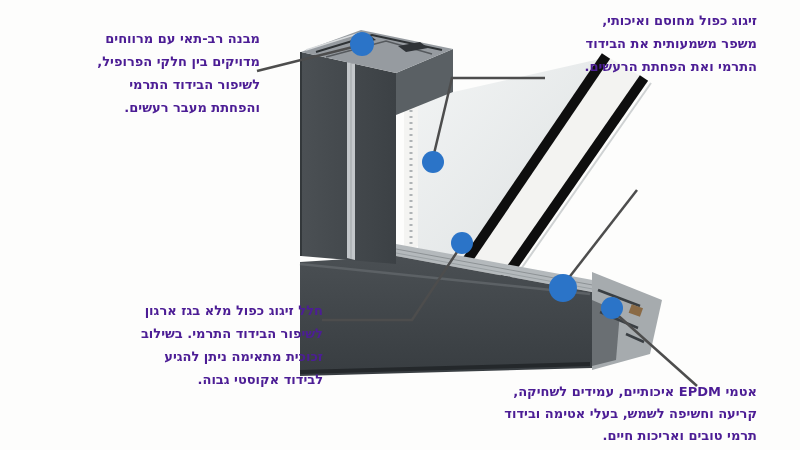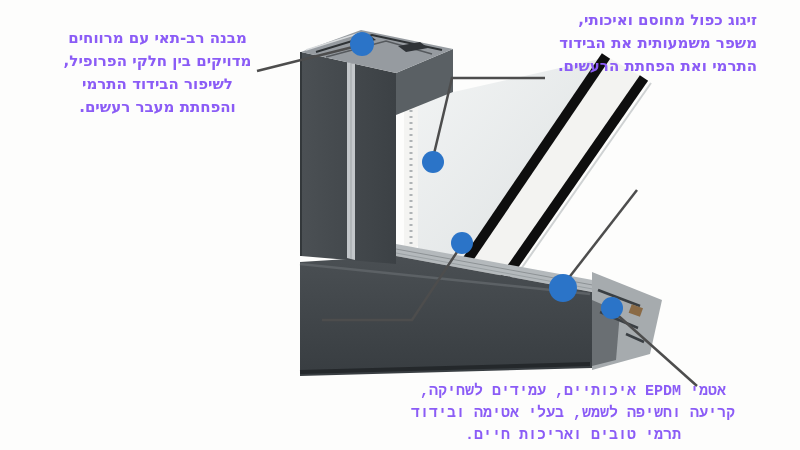--- a/index.html
+++ b/index.html
@@ -3,29 +3,29 @@
 <meta charset="utf-8">
 <style>
   html,body{margin:0;padding:0;background:#ffffff;}
   .stage{
     position:relative;width:800px;height:450px;overflow:hidden;
     background:#fdfdfc;font-family:"DejaVu Sans",sans-serif;
   }
   .stage svg{position:absolute;left:0;top:0;}
   .ann{
     position:absolute;direction:rtl;white-space:pre-line;
-    color:#8b5cf6;font-weight:bold;font-size:15px;line-height:23px;
+    color:#4c1d95;font-weight:bold;font-size:13px;line-height:23px;
   }
-  .ann.center{text-align:center;}
+  .ann.center{}
   .ann.right{text-align:right;}
   #ann-multi-chamber   {left:55px;  top:27px;  width:205px;}
   #ann-double-glazing  {right:43px; top:9px;   width:262px;}
   #ann-aluminum-profile{right:43px; top:107px; width:255px;}
   #ann-argon-cavity    {left:18px;  top:299px; width:305px;}
-  #ann-epdm-seals      {right:43px; top:381px; width:368px; line-height:22px;font-family:Liberation Mono, monospace;}
+  #ann-epdm-seals      {right:43px; top:381px; width:368px; line-height:22px;}
 </style>
 </head>
 <body>
 
 <div class="stage">
 
   <svg width="800" height="450" viewBox="0 0 800 450">
     <defs>
       <linearGradient id="gVert" x1="0" y1="0" x2="1" y2="0">
         <stop offset="0" stop-color="#4b5054"></stop>
@@ -106,17 +106,21 @@
   <div class="ann center" id="ann-multi-chamber">מבנה רב-תאי עם מרווחים
 מדויקים בין חלקי הפרופיל,
 לשיפור הבידוד התרמי
 והפחתת מעבר רעשים.</div>
 
   <div class="ann right" id="ann-double-glazing">זיגוג כפול מחוסם ואיכותי,
 משפר משמעותית את הבידוד
 התרמי ואת הפחתת הרעשים.</div>
 
 
+  <div class="ann center" id="ann-argon-cavity">חלל זיגוג כפול מלא בגז ארגון
+לשיפור הבידוד התרמי. בשילוב
+זכוכית מתאימה ניתן להגיע
+לבידוד אקוסטי גבוה.</div>
 
   <div class="ann center" id="ann-epdm-seals">אטמי EPDM איכותיים, עמידים לשחיקה,
 קריעה וחשיפה לשמש, בעלי אטימה ובידוד
 תרמי טובים ואריכות חיים.</div>
 </div>
 
 </body></html>

